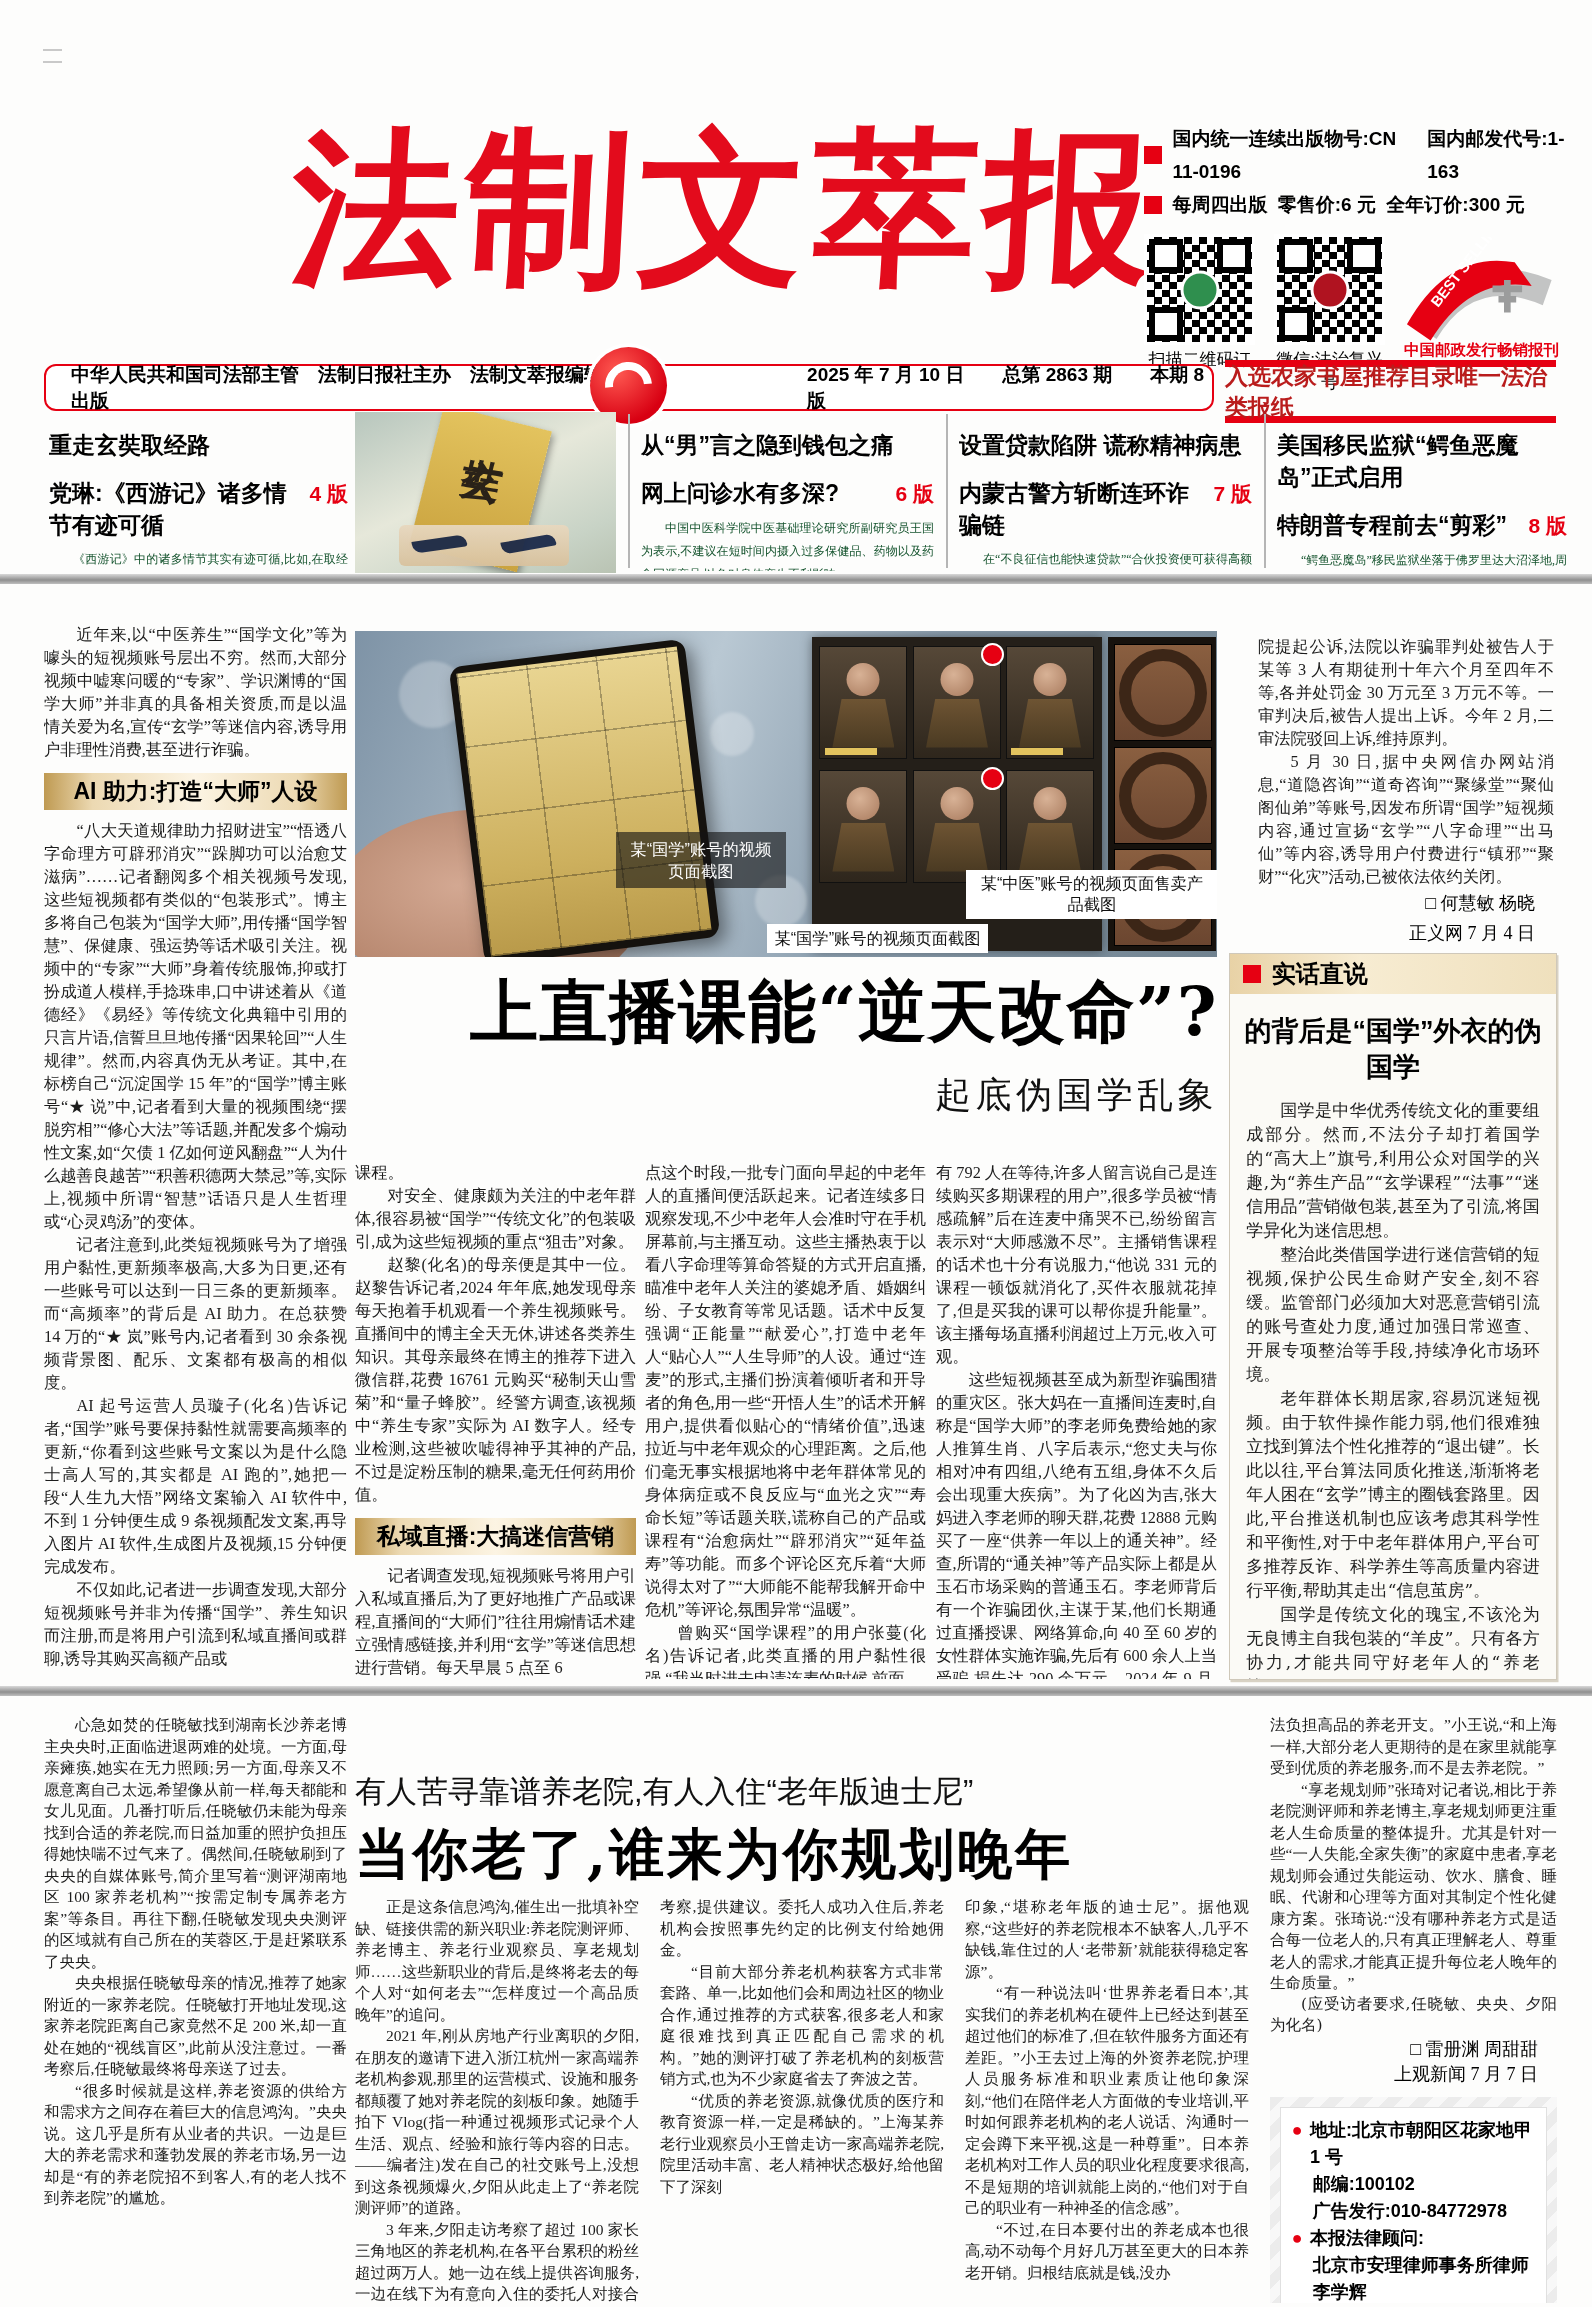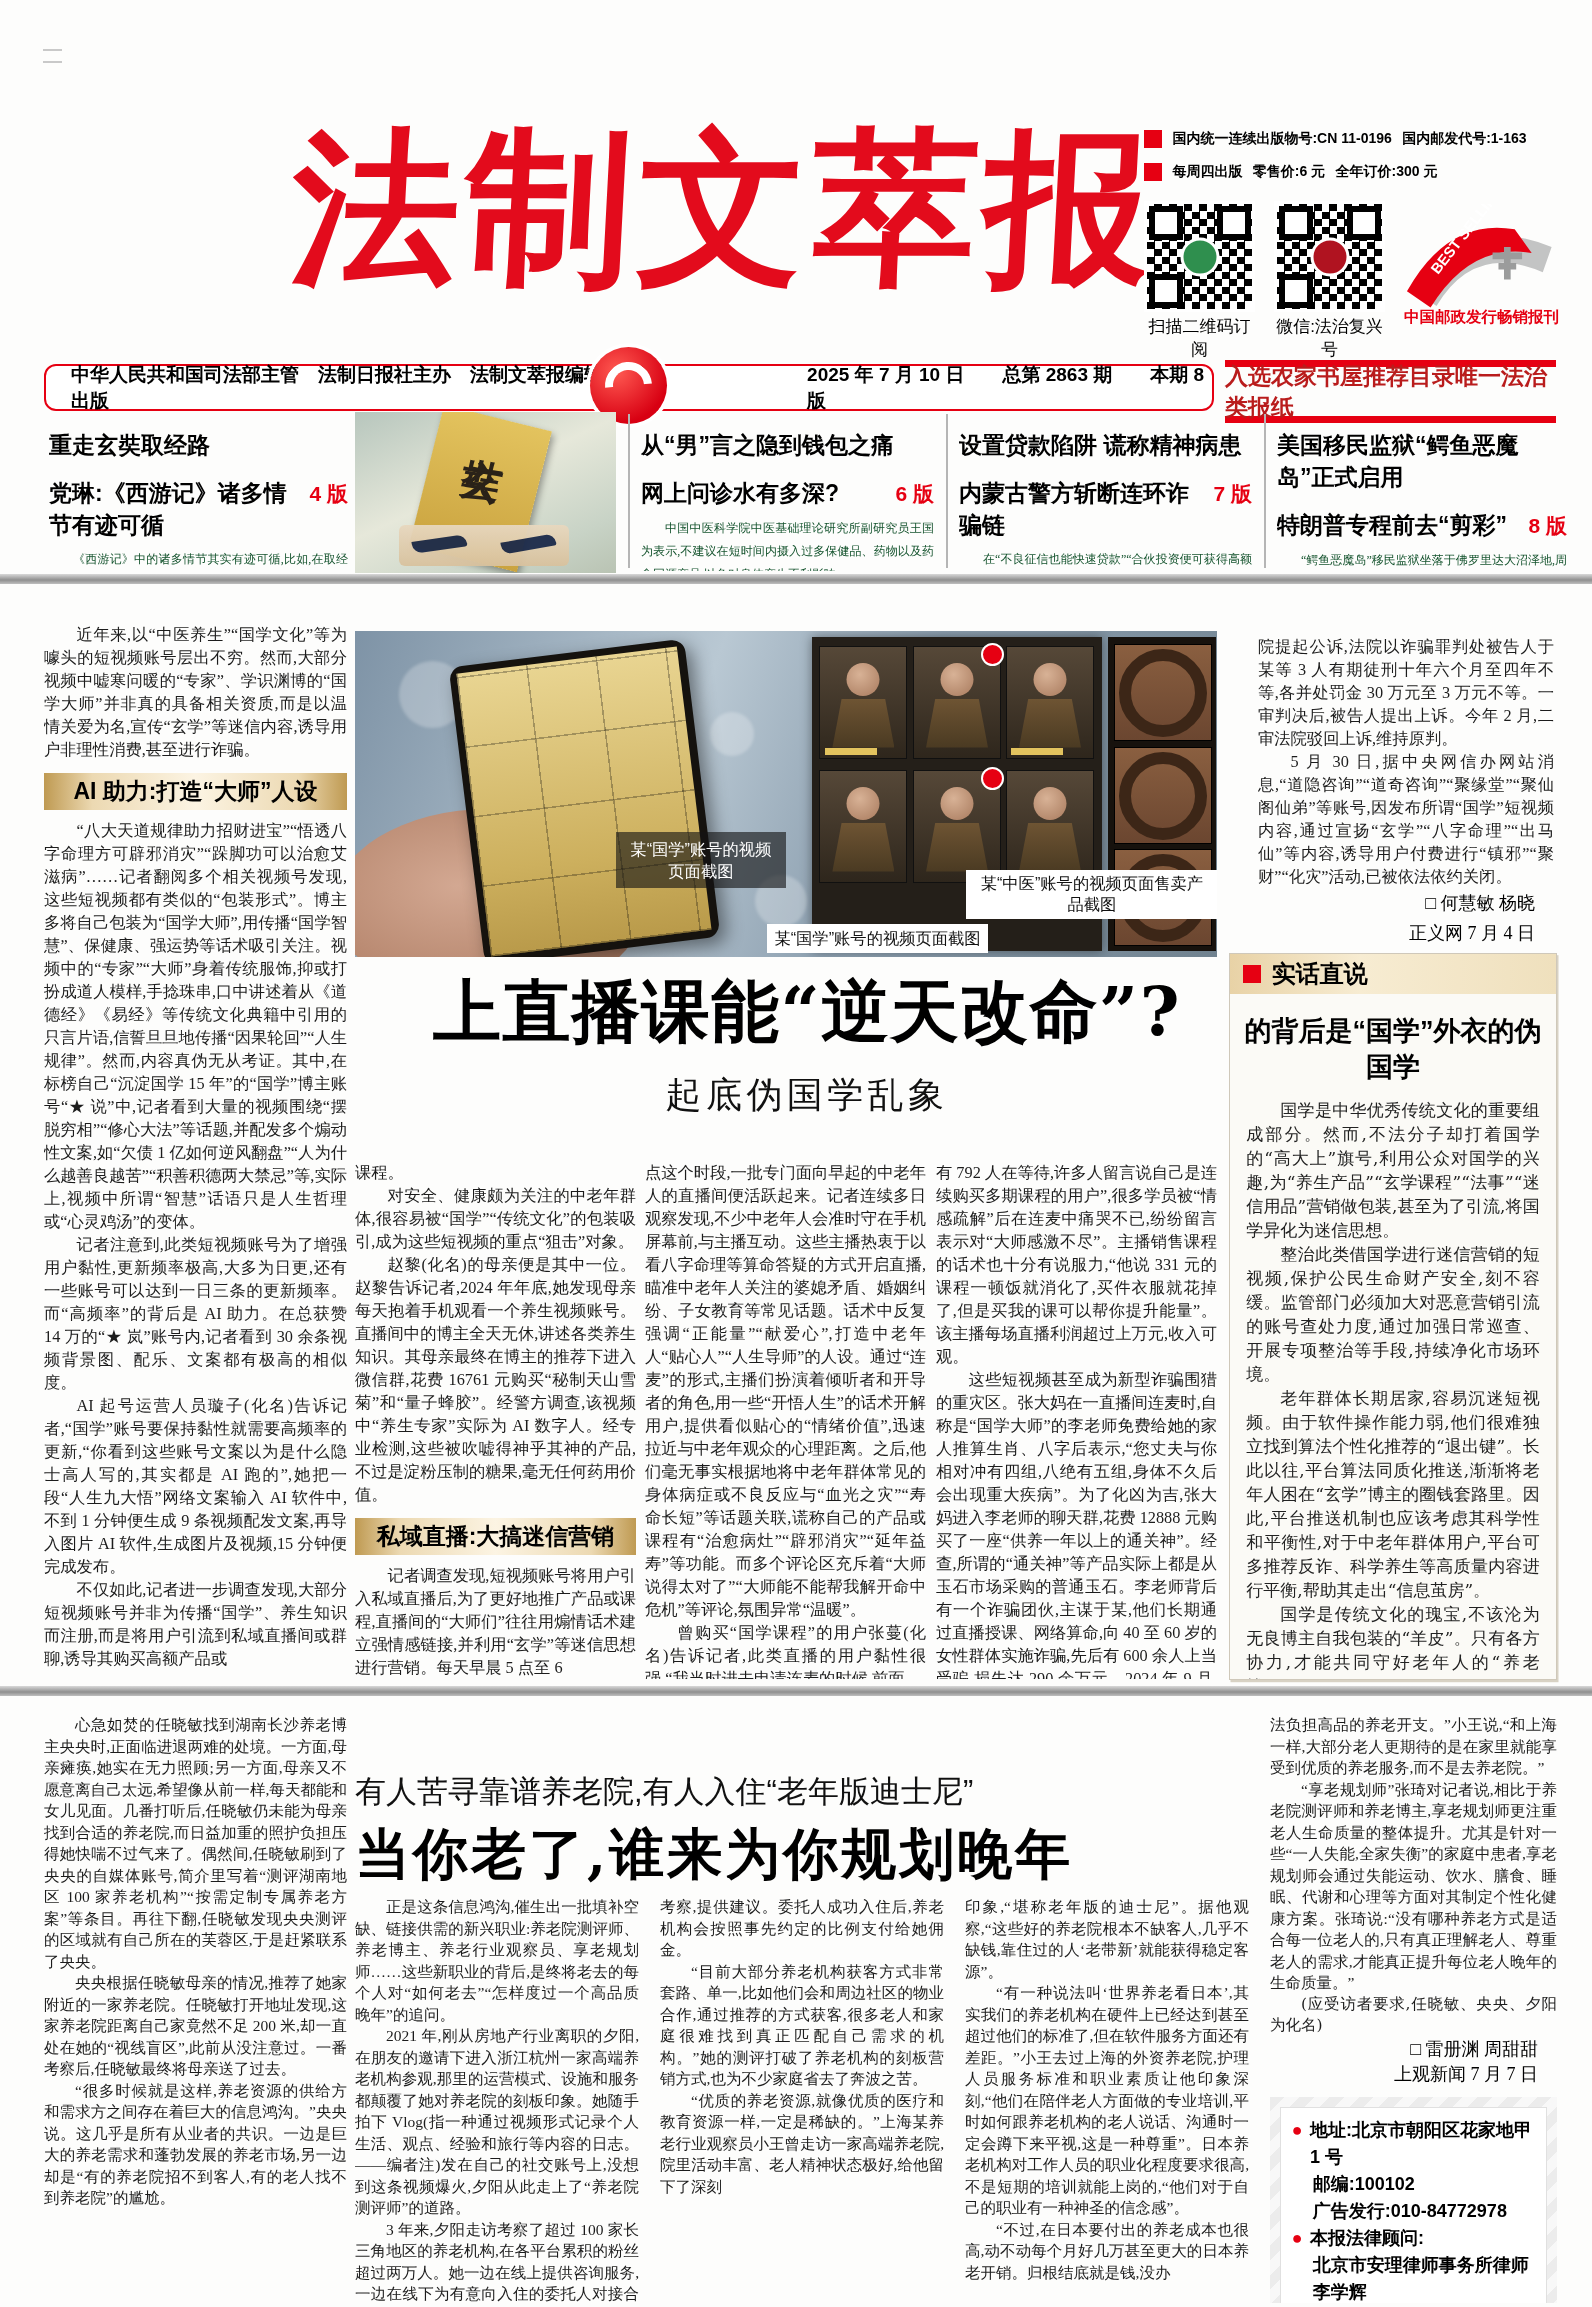--- a/index.html
+++ b/index.html
@@ -4,21 +4,21 @@
 <style>
   html,body{margin:0;padding:0;background:#9a9a9a;}
   .page{position:relative;width:1593px;height:2307px;background:#fdfdfc;overflow:hidden;
         font-family:"Liberation Serif",serif;color:#151515;}
   
   .mast-title{position:absolute;left:244px;top:89px;width:962px;height:244px;
       font-family:"DejaVu Serif",serif;font-weight:bold;font-size:167px;line-height:237px;
       color:#e30b1c;letter-spacing:6px;transform:skewX(-3deg);text-align:center;}
   .pubinfo{position:absolute;left:1144px;top:122px;width:422px;}
   .publine{display:flex;align-items:center;gap:10.4px;font-family:"Liberation Sans",sans-serif;
-      font-weight:bold;font-size:14px;line-height:33px;color:#000;}
+      font-weight:bold;font-size:19px;line-height:33px;color:#000;}
   .sq{width:18px;height:18px;background:#e60012;flex:0 0 auto;}
   .qr-row{display:flex;gap:19px;margin-top:16.3px;align-items:flex-start;}
   .qrbox{width:111px;text-align:center;}
   .qr{position:relative;width:105px;height:105px;margin:0 auto;
       background:repeating-conic-gradient(#000 0% 25%, #fff 0% 50%);background-size:15px 15px;
       outline:3px solid #fff;}
   .qc{position:absolute;width:22px;height:22px;border:6px solid #000;background:#fff;}
   .qc.tl{left:1.5px;top:1.5px}.qc.tr{right:1.5px;top:1.5px}.qc.bl{left:1.5px;bottom:1.5px}
   .qlogo{position:absolute;left:50%;top:50%;width:33px;height:33px;border-radius:50%;
       transform:translate(-50%,-50%);border:3px solid #fff;}
@@ -82,21 +82,21 @@
   .goldbar{position:absolute;left:4.4px;bottom:3px;width:52px;height:7.4px;background:#e3c35e;}
   .badge{position:absolute;width:19px;height:19px;border-radius:50%;background:#e60012;border:2.2px solid #fff;}
   .beads{position:absolute;left:753px;top:6px;width:108px;height:314px;background:#17120d;}
   .bead{position:absolute;left:6px;width:96px;height:95px;background:linear-gradient(#8a5f40,#6b4630);border:0.7px solid #000;}
   .bead::before{content:"";position:absolute;left:50%;top:50%;width:64px;height:64px;border-radius:50%;
       transform:translate(-50%,-50%);border:12px solid #3c2617;}
   .cap-dark{position:absolute;left:261px;top:201px;width:155px;padding:6px 7.4px;background:rgba(20,20,20,.62);
       color:#fff;font-family:"Liberation Sans",sans-serif;font-size:16.3px;line-height:22px;text-align:center;}
   .cap-light{position:absolute;background:#fff;color:#111;font-family:"Liberation Sans",sans-serif;
       font-size:16.3px;line-height:21px;padding:3.7px 7.4px;}
-  .mhead{position:absolute;left:376px;top:967px;width:862px;height:184px;text-align:center;}
+  .mhead{position:absolute;left:356px;top:967px;width:862px;height:184px;text-align:right;}
   .mhead .h1{font-family:"DejaVu Serif",serif;font-weight:bold;font-size:68px;line-height:89px;color:#000;letter-spacing:1.5px;}
   .mhead .h2{font-family:Liberation Sans, sans-serif;font-size:36px;line-height:47px;color:#111;margin-top:15px;letter-spacing:4.4px;}
   .byline{text-align:right;font-size:18px;line-height:30px;padding-right:19px;color:#000;}
   
   .opbox{position:absolute;left:1229px;top:953px;width:326px;height:725px;border:0.7px solid #cfc8ba;
       background:#fbfaf6;box-shadow:1.5px 2.2px 0 #d8d2c4;overflow:hidden;}
   .optag{height:40px;display:flex;align-items:center;gap:10.4px;padding:0 13.3px;
       background:linear-gradient(90deg,#e8d2a6,#f7ecd2 40%,#efe0bd);
       font-family:"Liberation Sans",sans-serif;font-weight:bold;font-size:24px;color:#000;}
   .optitle{font-family:"Liberation Sans",sans-serif;font-weight:bold;font-size:27px;text-align:center;

